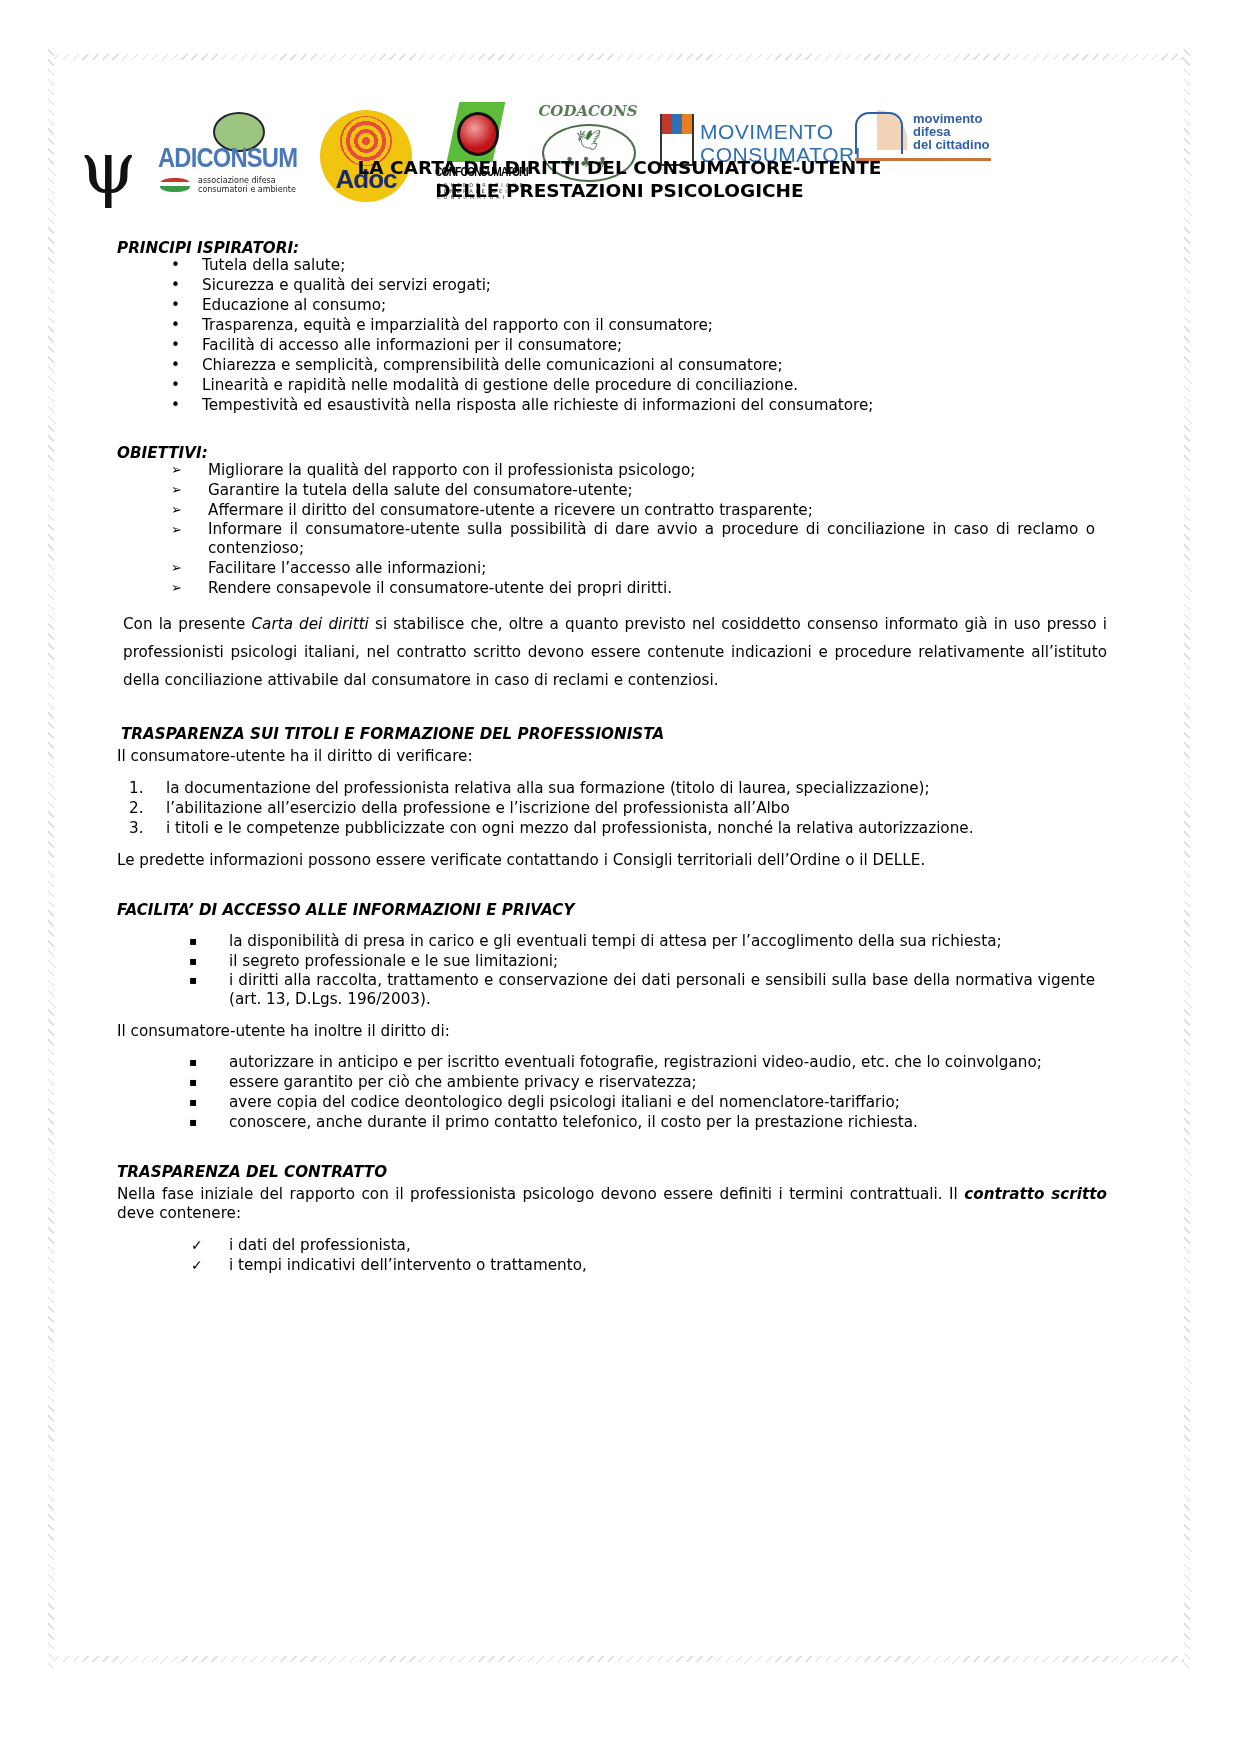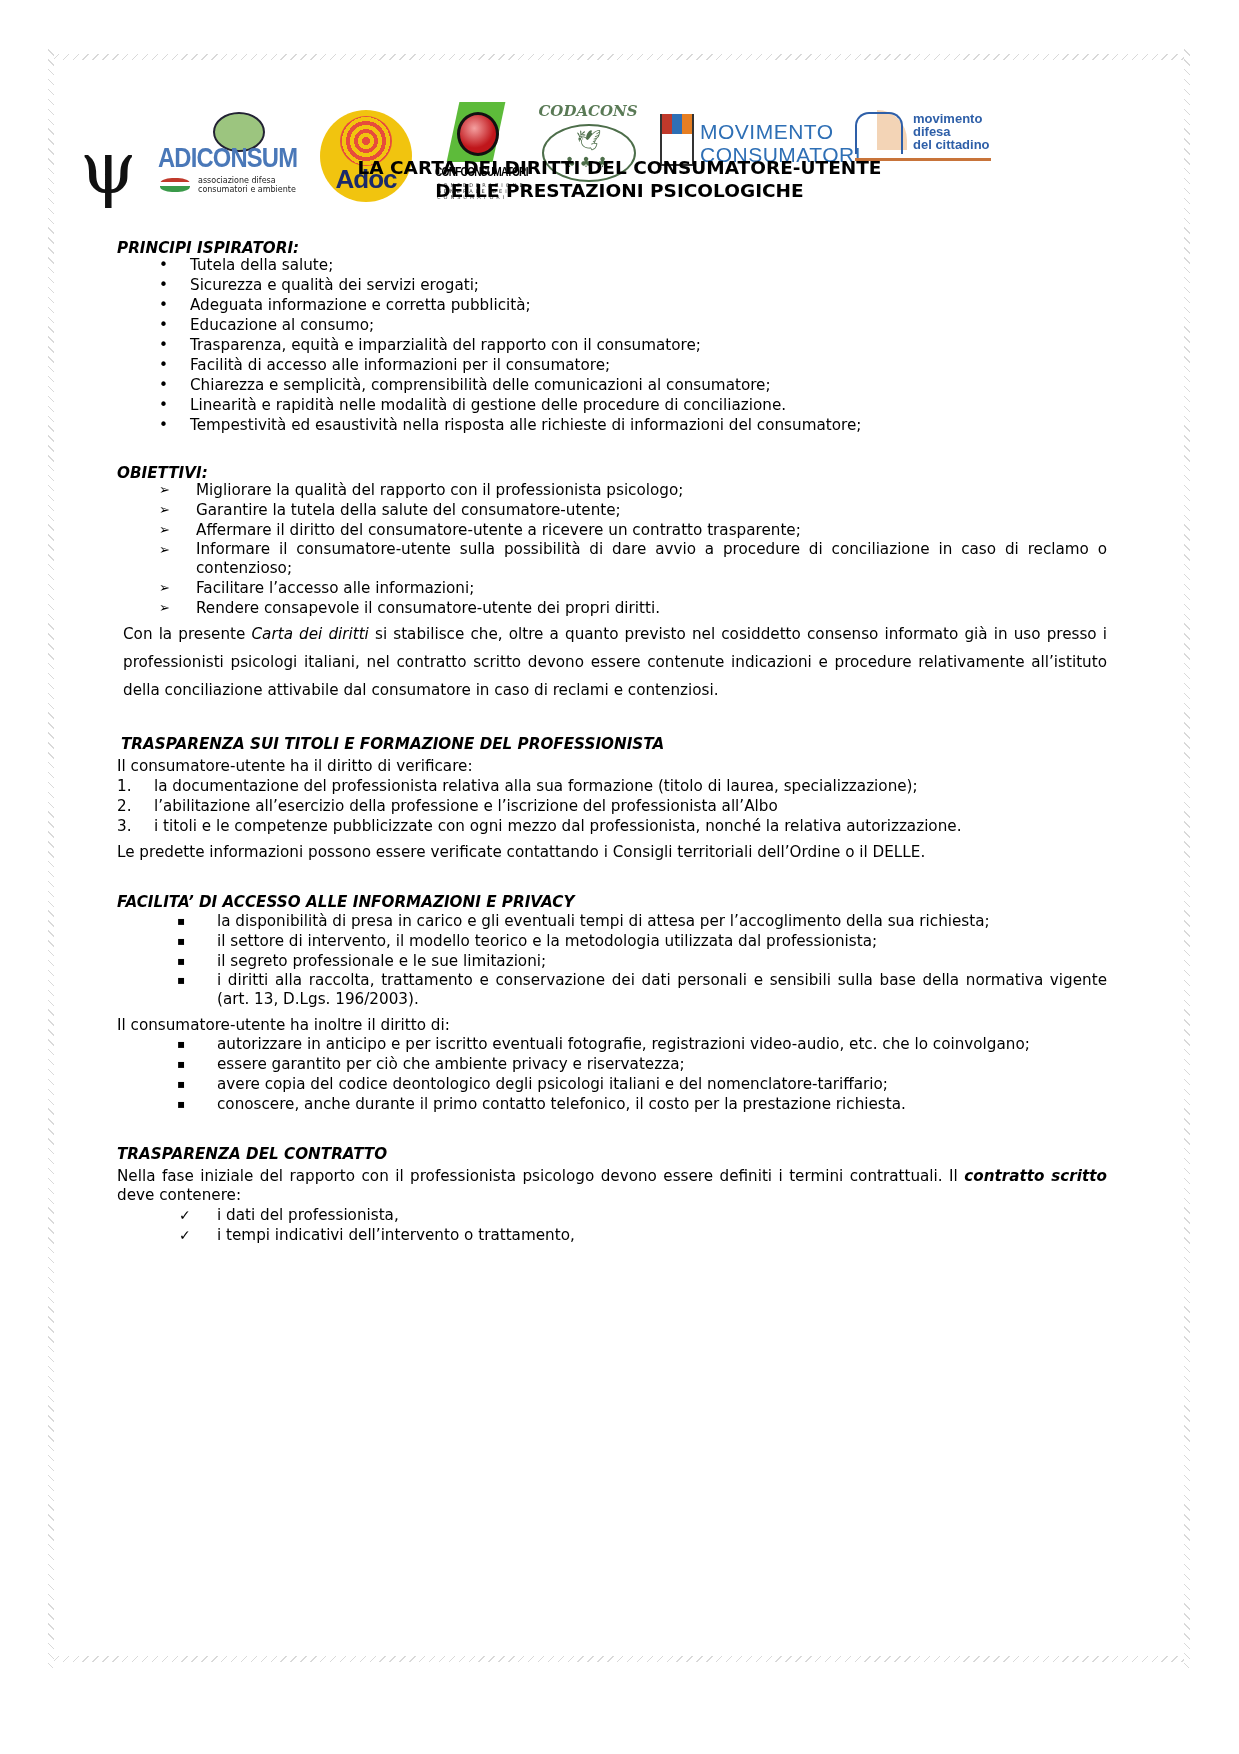--- a/index.html
+++ b/index.html
@@ -49,21 +49,21 @@
   .mdc .mark { position: absolute; left: 0; top: 2px; width: 44px; height: 40px; border: 2px solid #2e5fa8; border-bottom: none; border-radius: 14px 14px 0 0; }
   .mdc .arc { position: absolute; left: 22px; top: 0; width: 30px; height: 40px; background: #f0c9a4; border-radius: 0 30px 0 0; opacity: 0.8; }
   .mdc .name { position: absolute; left: 58px; top: 2px; font-family: "Liberation Sans", sans-serif; font-weight: bold; font-size: 13px; line-height: 13px; color: #2e5fa8; }
   .mdc .bar { position: absolute; left: 0; top: 48px; width: 136px; height: 3px; background: #c8743a; }
 
   .title { position: absolute; left: 0; right: 0; top: 156px; text-align: center; font-family: "DejaVu Sans", sans-serif;
        font-weight: bold; font-size: 18.5px; line-height: 23px; }
 
   .content { position: absolute; left: 117px; top: 238px; width: 990px; font-size: 15.2px; line-height: 20px; }
   .h { font-weight: bold; font-size: 15.2px; margin: 0; font-style: italic; }
-  ul.list { list-style: none; margin: 0; padding: 0; }
+  ul.list { list-style: none; margin: 12px; padding: 0; }
   ul.list li { position: relative; margin: 0; }
   .bul li { padding-left: 73px; margin-top: 7.6px; }
   .bul li::before { content: "•"; position: absolute; left: 42px; }
   .arr li { padding-left: 79px; margin-top: 7.6px; }
   .arr li::before { content: "\27A2"; position: absolute; left: 42px; font-size: 13px; }
   .num li { padding-left: 37px; margin-top: 6px; }
   .num li .n { position: absolute; left: 0; }
   .sq li { padding-left: 100px; margin-top: 7.6px; text-align: justify; }
   .sq li::before { content: "\25AA"; position: absolute; left: 60px; font-size: 12px; }
   .chk li { padding-left: 100px; margin-top: 7.6px; }
@@ -123,21 +123,20 @@
   <div>DELLE PRESTAZIONI PSICOLOGICHE</div>
 </div>
 
 <div class="content">
 
   <section>
     <h3 class="h">PRINCIPI ISPIRATORI:</h3>
     <ul class="list bul" style="margin-top:-3px">
       <li>Tutela della salute;</li>
       <li>Sicurezza e qualità dei servizi erogati;</li>
-      <li>Adeguata informazione e corretta pubblicità;</li>
       <li>Educazione al consumo;</li>
       <li>Trasparenza, equità e imparzialità del rapporto con il consumatore;</li>
       <li>Facilità di accesso alle informazioni per il consumatore;</li>
       <li>Chiarezza e semplicità, comprensibilità delle comunicazioni al consumatore;</li>
       <li>Linearità e rapidità nelle modalità di gestione delle procedure di conciliazione.</li>
       <li>Tempestività ed esaustività nella risposta alle richieste di informazioni del consumatore;</li>
     </ul>
   </section>
 
   <section style="margin-top:28px">
@@ -163,21 +162,20 @@
       <li><span class="n">2.</span><span>l’abilitazione all’esercizio della professione e l’iscrizione del professionista all’Albo</span></li>
       <li><span class="n">3.</span><span>i titoli e le competenze pubblicizzate con ogni mezzo dal professionista, nonché la relativa autorizzazione.</span></li>
     </ul>
     <p style="margin-top:6px">Le predette informazioni possono essere verificate contattando i Consigli territoriali dell’Ordine o il DELLE.</p>
   </section>
 
   <section style="margin-top:30px">
     <h3 class="h">FACILITA’ DI ACCESSO ALLE INFORMAZIONI E PRIVACY</h3>
     <ul class="list sq">
       <li style="line-height:19px">la disponibilità di presa in carico e gli eventuali tempi di attesa per l’accoglimento della sua richiesta;</li>
-      <li>il settore di intervento, il modello teorico e la metodologia utilizzata dal professionista;</li>
       <li>il segreto professionale e le sue limitazioni;</li>
       <li style="line-height:19px">i diritti alla raccolta, trattamento e conservazione dei dati personali e sensibili sulla base della normativa vigente (art. 13, D.Lgs. 196/2003).</li>
     </ul>
     <p style="margin-top:6px">Il consumatore-utente ha inoltre il diritto di:</p>
     <ul class="list sq">
       <li style="line-height:19px">autorizzare in anticipo e per iscritto eventuali fotografie, registrazioni video-audio, etc. che lo coinvolgano;</li>
       <li>essere garantito per ciò che ambiente privacy e riservatezza;</li>
       <li>avere copia del codice deontologico degli psicologi italiani e del nomenclatore-tariffario;</li>
       <li>conoscere, anche durante il primo contatto telefonico, il costo per la prestazione richiesta.</li>
     </ul>

